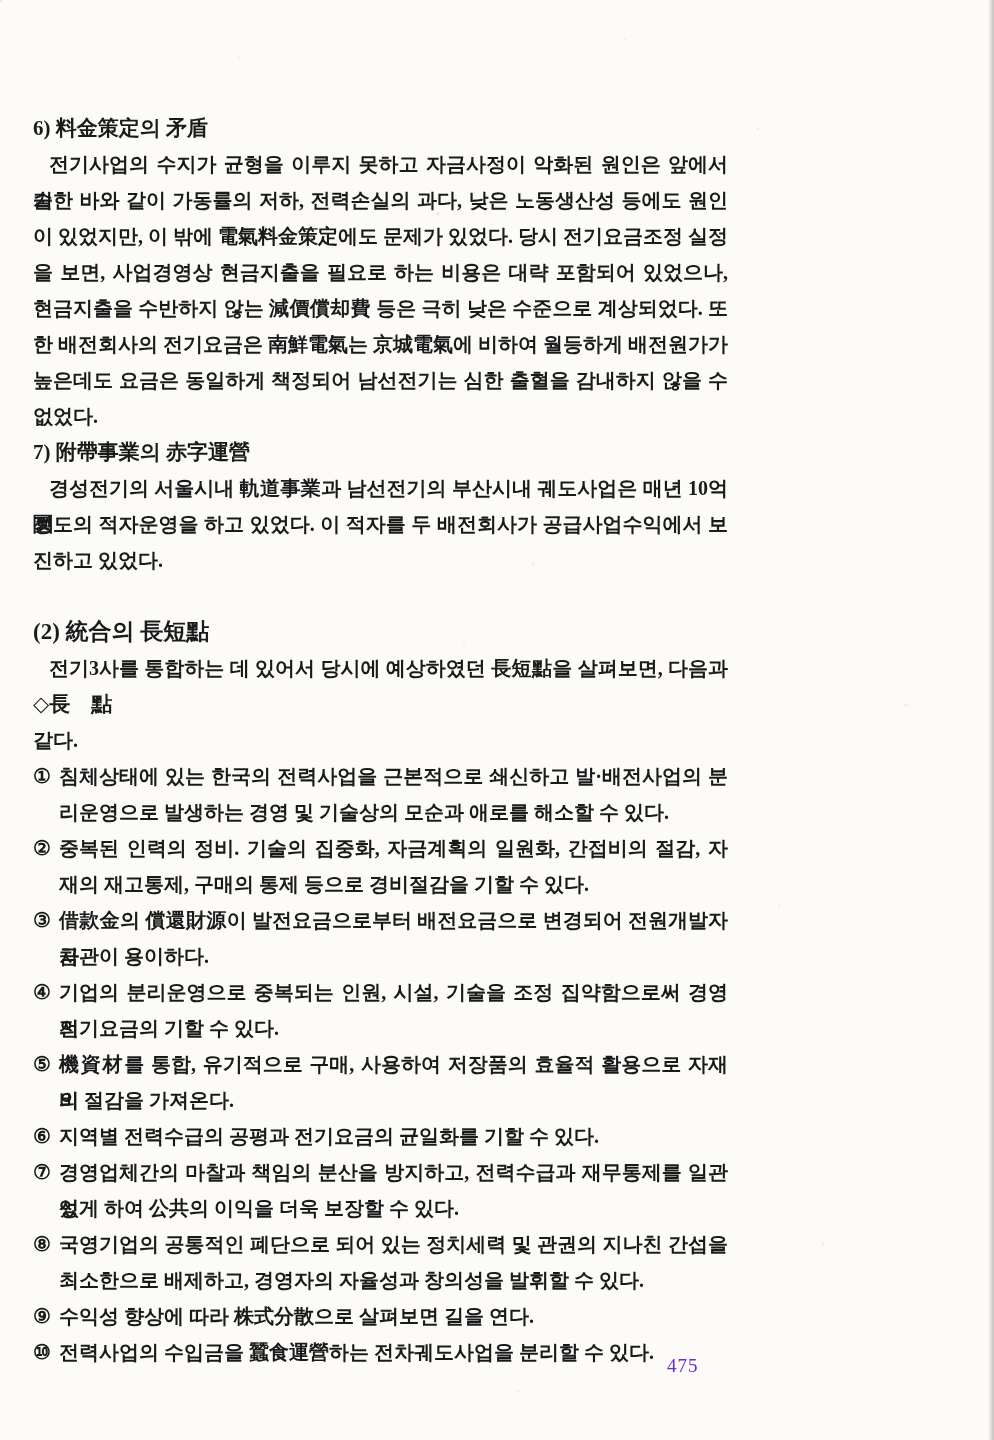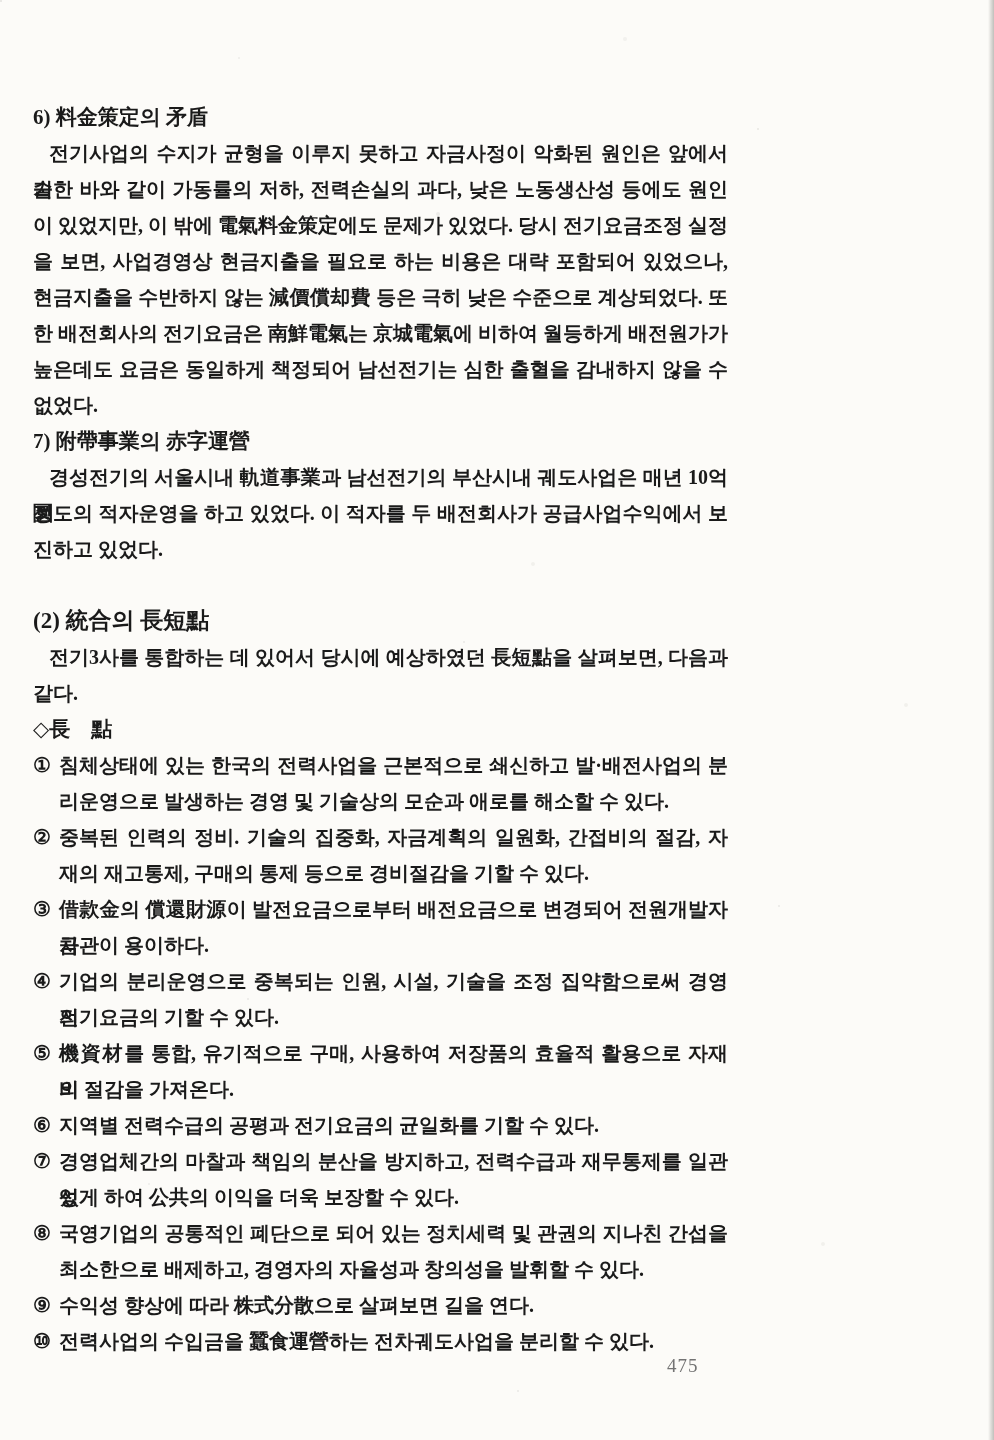--- a/index.html
+++ b/index.html
@@ -35,21 +35,21 @@
       148px 1183px 0 0  rgba(110,110,108,0.10),
       822px 1243px 0 1px rgba(110,110,108,0.08),
       517px 1390px 0 0  rgba(110,110,108,0.12),
       238px 57px 0 0    rgba(110,110,108,0.10),
       624px 38px 0 1px  rgba(110,110,108,0.07),
       778px 905px 0 0   rgba(110,110,108,0.12);
     pointer-events:none;
   }
   .text-block {
     position:absolute;
-    left:33px; top:99px;
+    left:33px; top:110px;
     width:695px;
   }
   .line {
     font-size:20px;
     line-height:36px;
     height:36px;
     text-align:left;
     white-space:normal;
     font-weight:bold;
   }
@@ -79,21 +79,21 @@
     position:absolute;
     left:0; top:0;
     text-indent:0;
     font-size:20px;
   }
   .page-number {
     position:absolute;
     left:667px; top:1355px;
     font-size:19px;
     letter-spacing:1px;
-    color:#737373;
+    color:#6d28d9;
     font-family:Liberation Serif, serif;
   }
 </style>
 </head>
 <body>
 
 <div class="page">
   <div class="speckles"></div>
   <div class="text-block">
       <div class="line heading">6) 料金策定의 矛盾</div>
@@ -104,22 +104,22 @@
       <div class="line line just">현금지출을 수반하지 않는 減價償却費 등은 극히 낮은 수준으로 계상되었다. 또</div>
       <div class="line line just">한 배전회사의 전기요금은 南鮮電氣는 京城電氣에 비하여 월등하게 배전원가가</div>
       <div class="line line just">높은데도 요금은 동일하게 책정되어 남선전기는 심한 출혈을 감내하지 않을 수</div>
       <div class="line line">없었다.</div>
       <div class="line heading">7) 附帶事業의 赤字運營</div>
       <div class="line line just indent">경성전기의 서울시내 軌道事業과 남선전기의 부산시내 궤도사업은 매년 10억圜</div>
       <div class="line line just">정도의 적자운영을 하고 있었다. 이 적자를 두 배전회사가 공급사업수익에서 보</div>
       <div class="line line">진하고 있었다.</div>
       <div class="line heading-major">(2) 統合의 長短點</div>
       <div class="line line just indent">전기3사를 통합하는 데 있어서 당시에 예상하였던 長短點을 살펴보면, 다음과</div>
+      <div class="line subheading">◇長　點</div>
       <div class="line line">같다.</div>
-      <div class="line subheading">◇長　點</div>
       <div class="line item-first just"><span class="num">①</span><span>침체상태에 있는 한국의 전력사업을 근본적으로 쇄신하고 발·배전사업의 분</span></div>
       <div class="line item-cont">리운영으로 발생하는 경영 및 기술상의 모순과 애로를 해소할 수 있다.</div>
       <div class="line item-first just"><span class="num">②</span><span>중복된 인력의 정비. 기술의 집중화, 자금계획의 일원화, 간접비의 절감, 자</span></div>
       <div class="line item-cont">재의 재고통제, 구매의 통제 등으로 경비절감을 기할 수 있다.</div>
       <div class="line item-first just"><span class="num">③</span><span>借款金의 償還財源이 발전요금으로부터 배전요금으로 변경되어 전원개발자금</span></div>
       <div class="line item-cont">차관이 용이하다.</div>
       <div class="line item-first just"><span class="num">④</span><span>기업의 분리운영으로 중복되는 인원, 시설, 기술을 조정 집약함으로써 경영의</span></div>
       <div class="line item-cont">전기요금의 기할 수 있다.</div>
       <div class="line item-first just"><span class="num">⑤</span><span>機資材를 통합, 유기적으로 구매, 사용하여 저장품의 효율적 활용으로 자재비</span></div>
       <div class="line item-cont">의 절감을 가져온다.</div>

